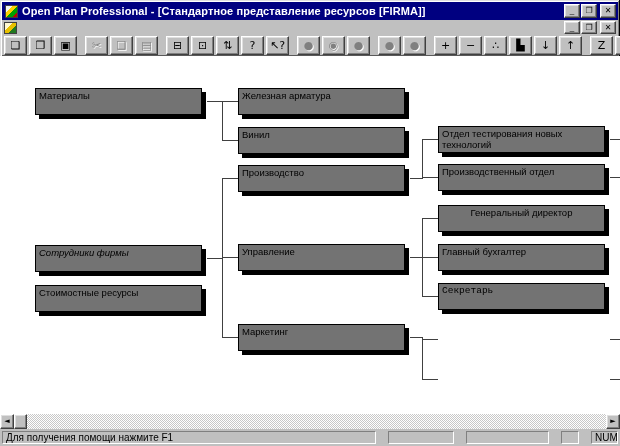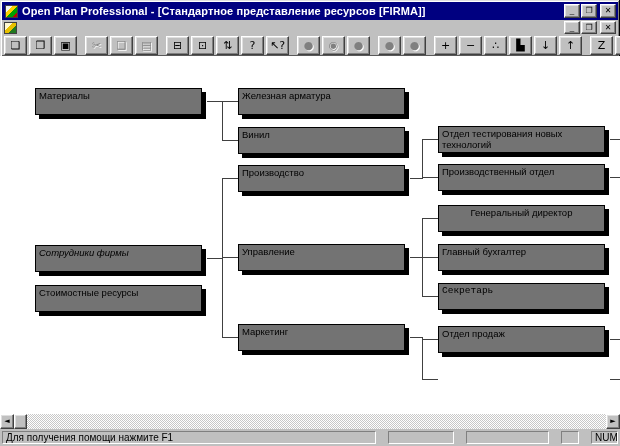--- a/index.html
+++ b/index.html
@@ -167,21 +167,20 @@
     <div class="node" style="left: 238px; top: 32px; width: 167px; height: 27px;">Железная арматура</div>
     <div class="node" style="left: 238px; top: 109px; width: 167px; height: 27px;">Производство</div>
     <div class="node" style="left: 238px; top: 71px; width: 167px; height: 27px;">Винил</div>
     <div class="node" style="left: 238px; top: 188px; width: 167px; height: 27px;">Управление</div>
     <div class="node" style="left: 238px; top: 268px; width: 167px; height: 27px;">Маркетинг</div>
     <div class="node" style="left: 438px; top: 70px; width: 167px; height: 27px;">Отдел тестирования новых технологий</div>
     <div class="node" style="left: 438px; top: 108px; width: 167px; height: 27px;">Производственный отдел</div>
     <div class="node" style="left: 438px; top: 149px; width: 167px; height: 27px; text-align: center;">Генеральный директор</div>
     <div class="node" style="left: 438px; top: 180px; width: 167px; height: 27px; margin-top: 8px;">Главный бухгалтер</div>
     <div class="node" style="left: 438px; top: 227px; width: 167px; height: 27px; font-family: Liberation Mono, monospace;">Секретарь</div>
-    <div class="node" style="left: 438px; top: 270px; width: 167px; height: 27px;">Отдел продаж</div>
     <div class="cline" style="left: 207px; top: 45px; width: 15px; height: 1px;"></div>
     <div class="cline" style="left: 222px; top: 45px; width: 16px; height: 1px;"></div>
     <div class="cline" style="left: 222px; top: 84px; width: 16px; height: 1px;"></div>
     <div class="cline" style="left: 222px; top: 45px; width: 1px; height: 40px;"></div>
     <div class="cline" style="left: 207px; top: 202px; width: 15px; height: 1px;"></div>
     <div class="cline" style="left: 222px; top: 122px; width: 16px; height: 1px;"></div>
     <div class="cline" style="left: 222px; top: 201px; width: 16px; height: 1px;"></div>
     <div class="cline" style="left: 222px; top: 281px; width: 16px; height: 1px;"></div>
     <div class="cline" style="left: 222px; top: 122px; width: 1px; height: 160px;"></div>
     <div class="cline" style="left: 410px; top: 122px; width: 12px; height: 1px;"></div>

